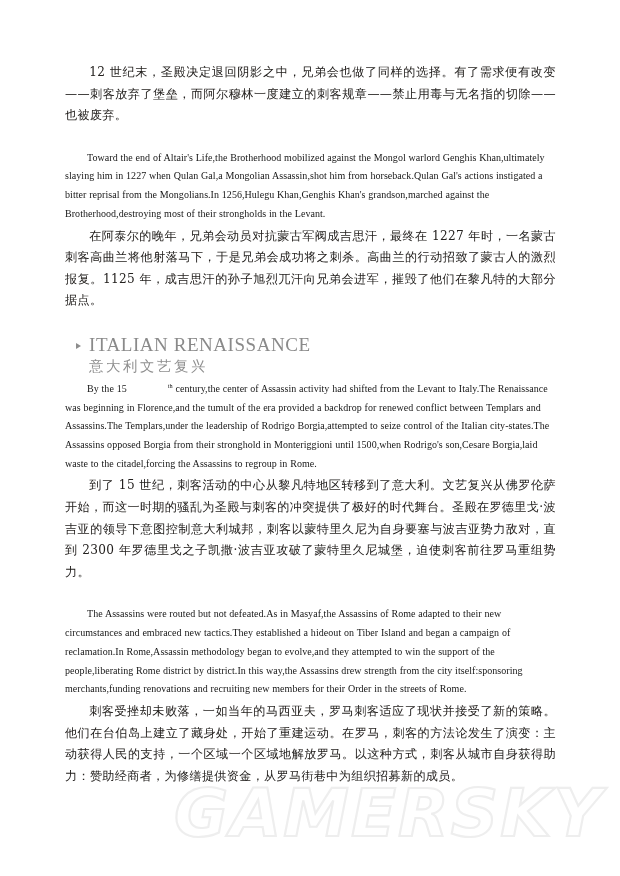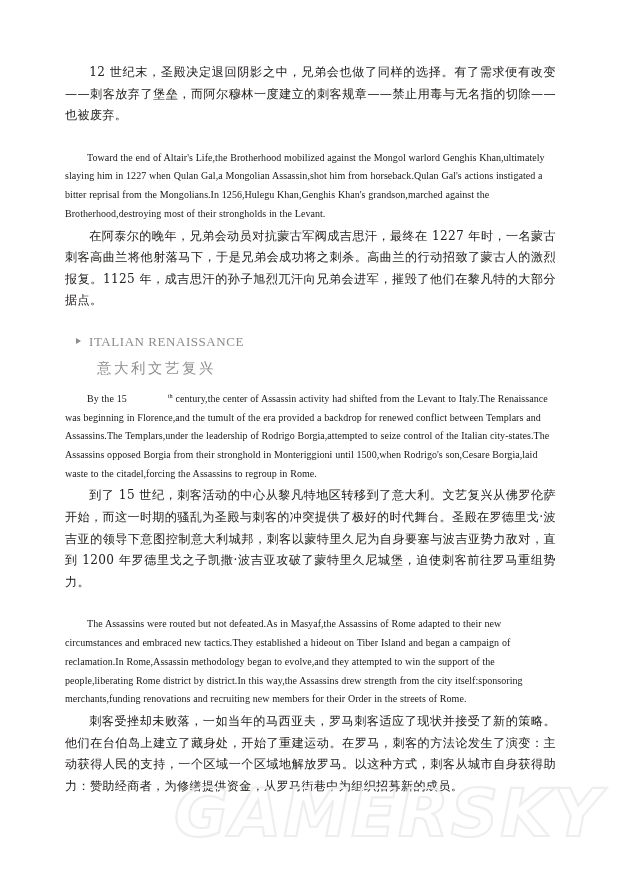--- a/index.html
+++ b/index.html
@@ -76,32 +76,32 @@
     height: 0;
     border-left: 5.5px solid #8d8d8d;
     border-top: 3.6px solid transparent;
     border-bottom: 3.6px solid transparent;
     position: relative;
     top: -2px;
     flex: 0 0 auto;
   }
   .heading-en {
     font-family: "Liberation Serif", "DejaVu Serif", serif;
-    font-size: 13px;
+    font-size: 19px;
     letter-spacing: 0.55px;
     color: #8a8a8a;
     white-space: nowrap;
   }
   .heading-cn {
     font-family: "DejaVu Serif", "Liberation Serif", serif;
     font-size: 14.4px;
     color: #8f8f8f;
     letter-spacing: 2.6px;
     padding-left: 24px;
-    margin: 8px;
+    margin: 0;
     line-height: 20px;
   }
 
   sup {
     font-size: 0.62em;
     vertical-align: super;
     line-height: 0;
     padding-left: 41px;
   }
 
@@ -153,21 +153,21 @@
       <span class="heading-en">ITALIAN RENAISSANCE</span>
     </div>
     <p class="heading-cn">意大利文艺复兴</p>
 
     <div class="gap-sm"></div>
 
     <p class="p-en"><span>By the 15</span><sup>th</sup><span> century,the center of Assassin activity had shifted from the Levant to Italy.The Renaissance was beginning in Florence,and the tumult of the era provided a backdrop for renewed conflict between Templars and Assassins.The Templars,under the leadership of Rodrigo Borgia,attempted to seize control of the Italian city-states.The Assassins opposed Borgia from their stronghold in Monteriggioni until 1500,when Rodrigo's son,Cesare Borgia,laid waste to the citadel,forcing the Assassins to regroup in Rome.</span></p>
 
     <div class="gap-xs"></div>
 
-    <p class="p-cn">到了 15 世纪，刺客活动的中心从黎凡特地区转移到了意大利。文艺复兴从佛罗伦萨开始，而这一时期的骚乱为圣殿与刺客的冲突提供了极好的时代舞台。圣殿在罗德里戈·波吉亚的领导下意图控制意大利城邦，刺客以蒙特里久尼为自身要塞与波吉亚势力敌对，直到 1200 年罗德里戈之子凯撒·波吉亚攻破了蒙特里久尼城堡，迫使刺客前往罗马重组势力。</p>
+    <p class="p-cn">到了 15 世纪，刺客活动的中心从黎凡特地区转移到了意大利。文艺复兴从佛罗伦萨开始，而这一时期的骚乱为圣殿与刺客的冲突提供了极好的时代舞台。圣殿在罗德里戈·波吉亚的领导下意图控制意大利城邦，刺客以蒙特里久尼为自身要塞与波吉亚势力敌对，直到 2300 年罗德里戈之子凯撒·波吉亚攻破了蒙特里久尼城堡，迫使刺客前往罗马重组势力。</p>
 
     <div class="gap-lg"></div>
 
     <p class="p-en">The Assassins were routed but not defeated.As in Masyaf,the Assassins of Rome adapted to their new circumstances and embraced new tactics.They established a hideout on Tiber Island and began a campaign of reclamation.In Rome,Assassin methodology began to evolve,and they attempted to win the support of the people,liberating Rome district by district.In this way,the Assassins drew strength from the city itself:sponsoring merchants,funding renovations and recruiting new members for their Order in the streets of Rome.</p>
 
     <div class="gap-xs"></div>
 
     <p class="p-cn">刺客受挫却未败落，一如当年的马西亚夫，罗马刺客适应了现状并接受了新的策略。他们在台伯岛上建立了藏身处，开始了重建运动。在罗马，刺客的方法论发生了演变：主动获得人民的支持，一个区域一个区域地解放罗马。以这种方式，刺客从城市自身获得助力：赞助经商者，为修缮提供资金，从罗马街巷中为组织招募新的成员。</p>
 
   </div>

